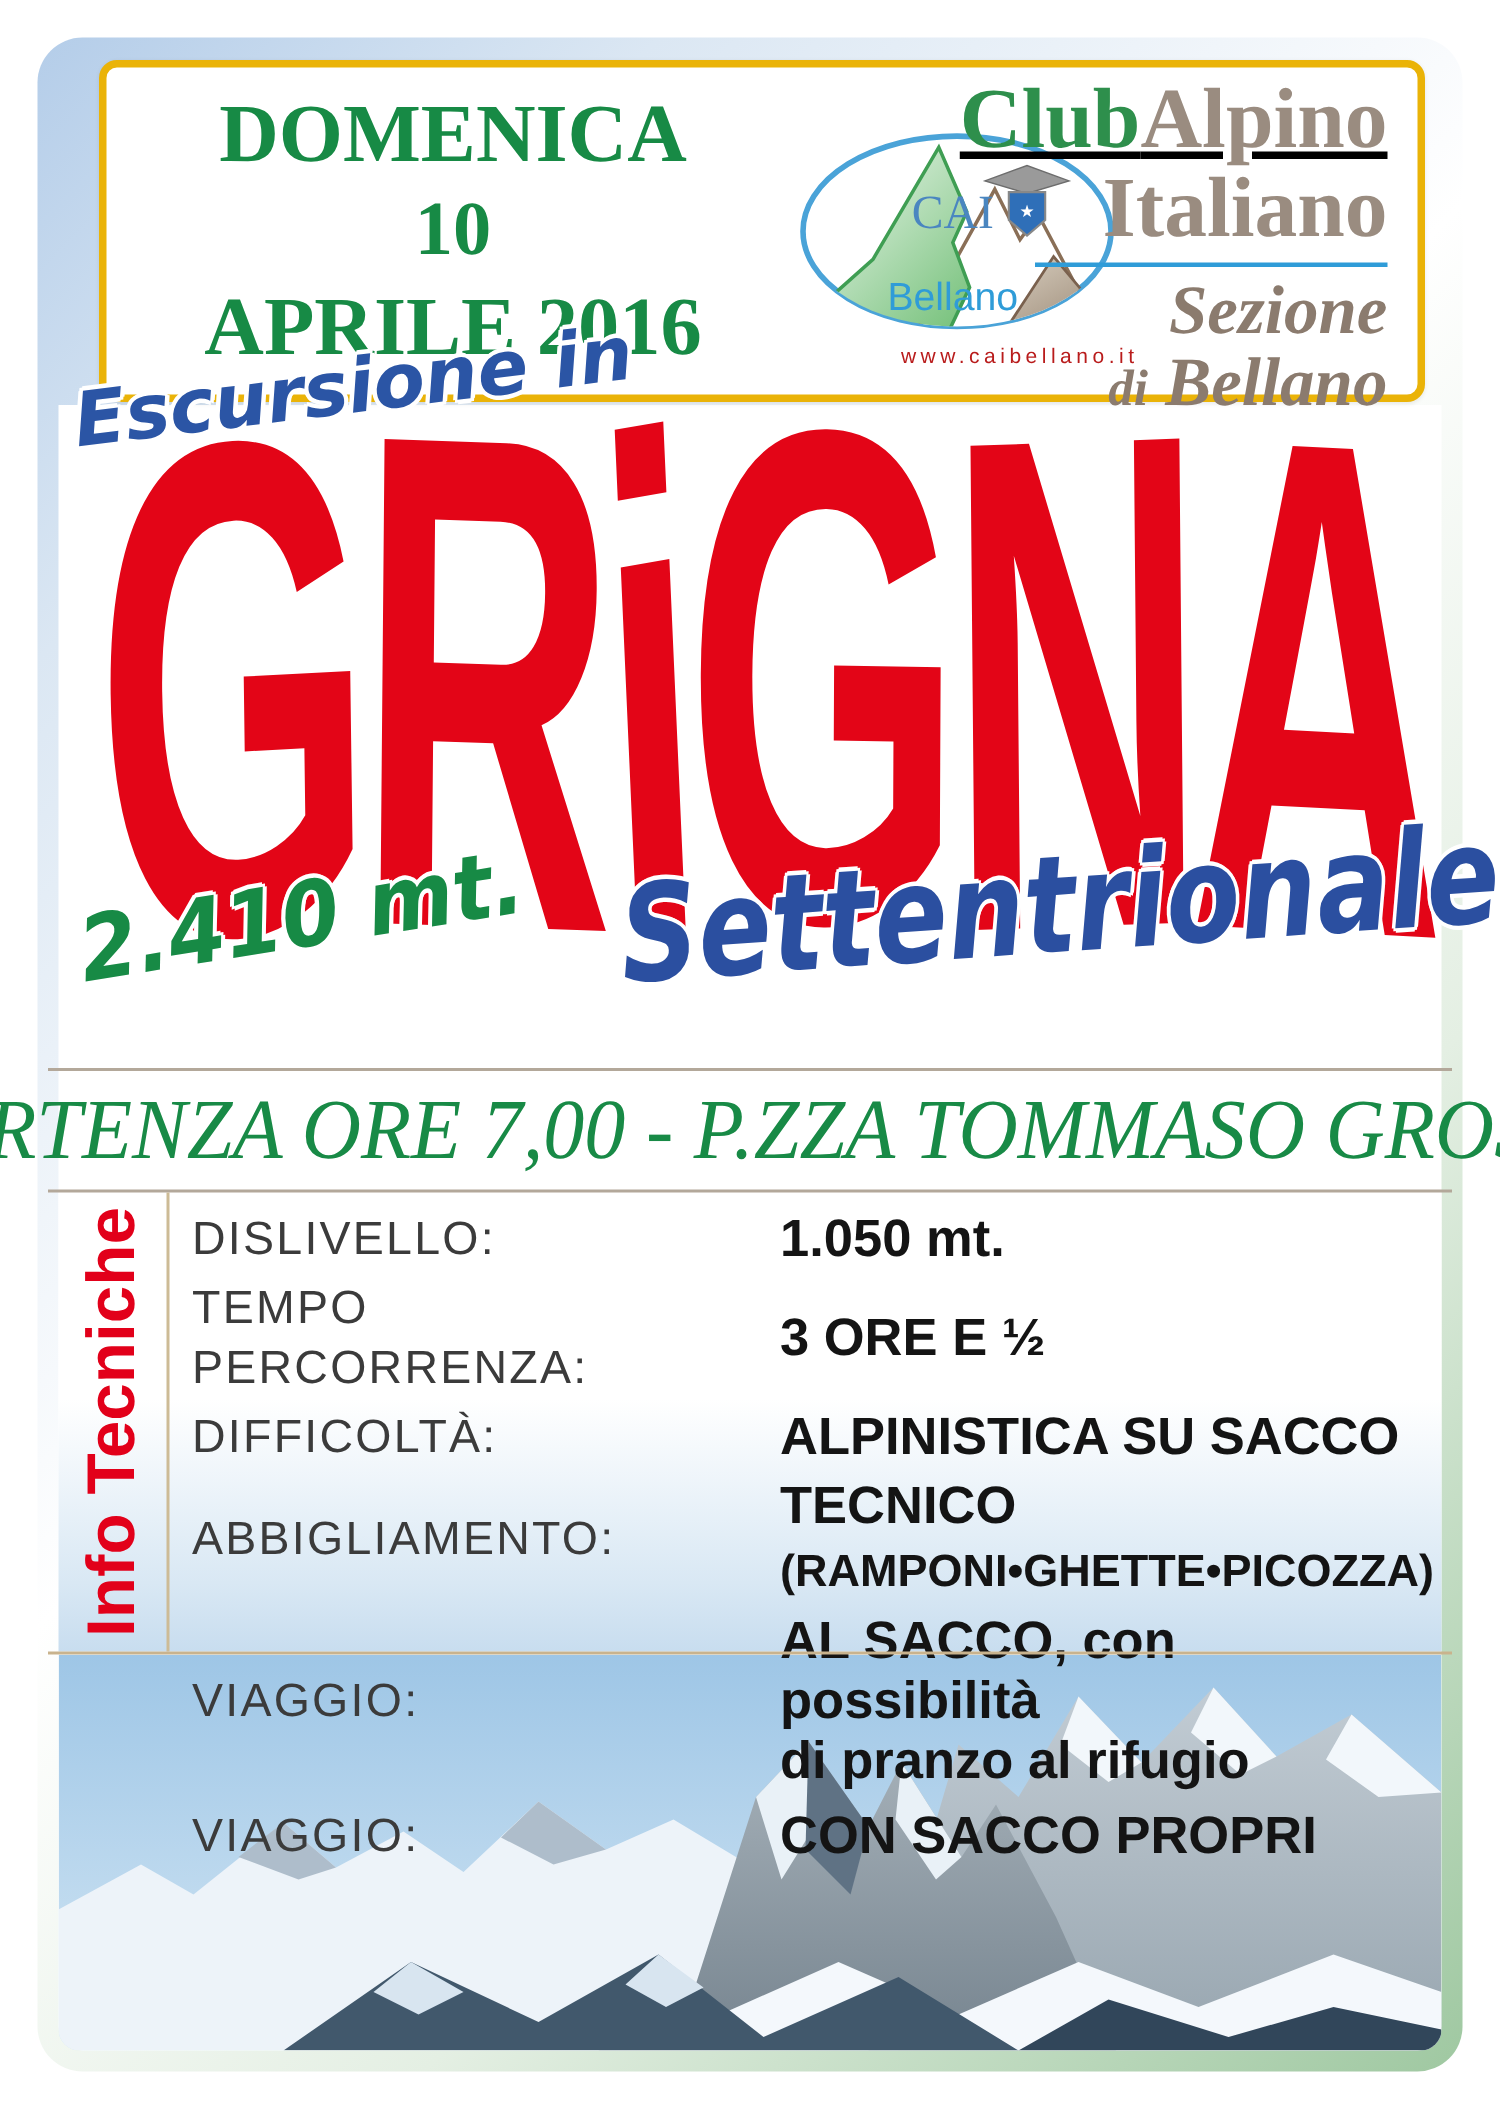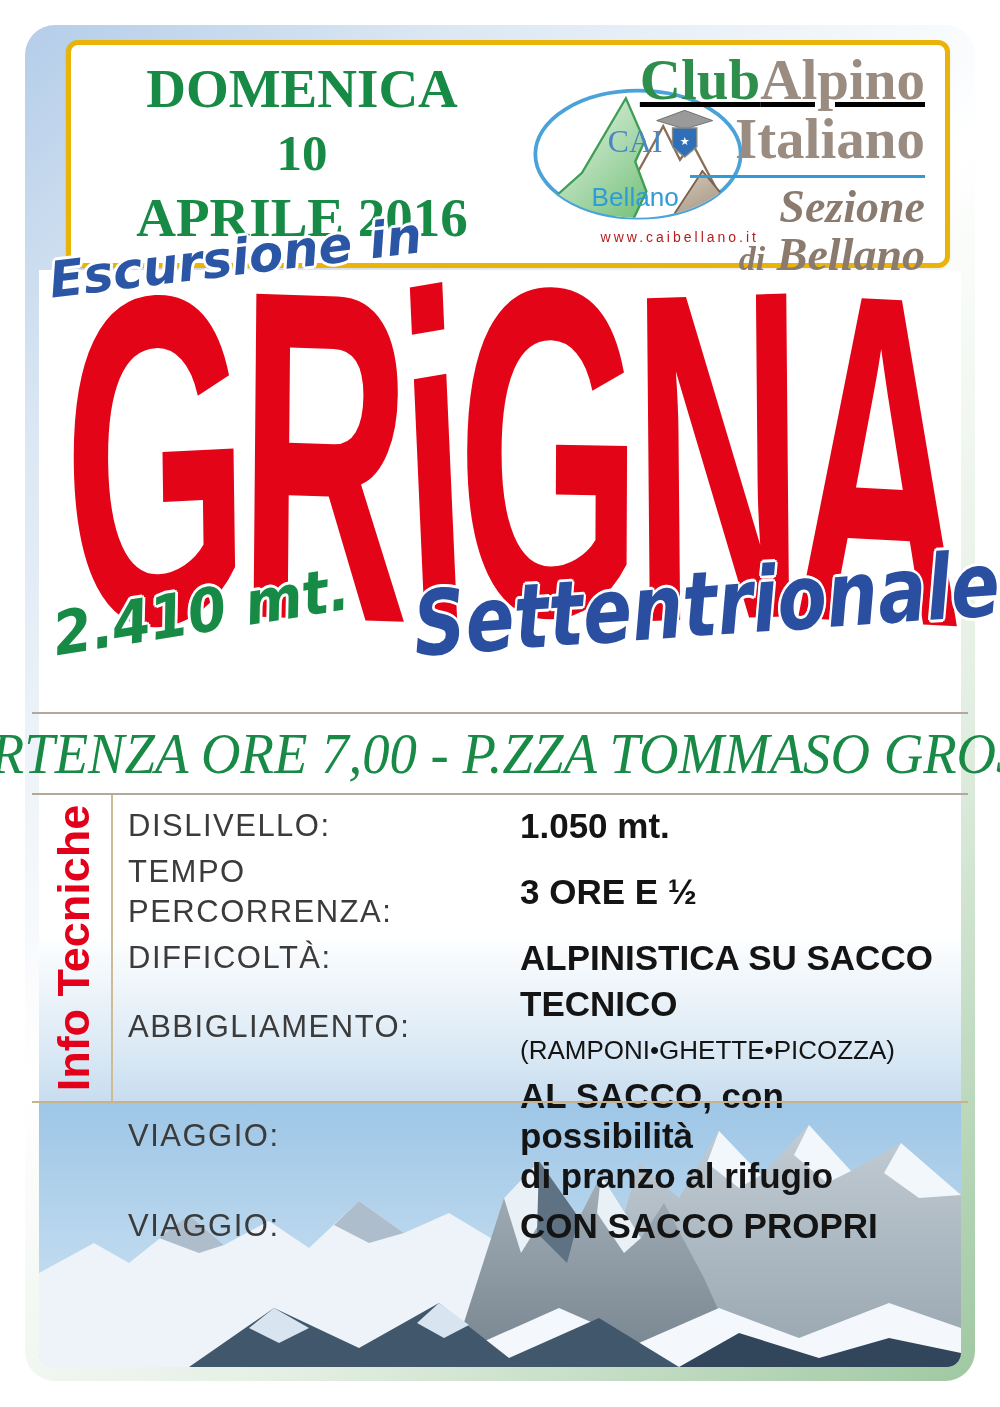--- a/index.html
+++ b/index.html
@@ -74,21 +74,21 @@
   .info-bg{position:absolute;left:39px;top:795px;width:922px;height:306px;z-index:3;
            background:linear-gradient(#ffffff 0%,#ffffff 45%,#d9e8f4 85%,#c8ddef 100%);}
   .info-side{position:absolute;left:38px;top:795px;width:72px;height:306px;z-index:7;
              display:flex;align-items:center;justify-content:center;}
   .info-side span{transform:rotate(-90deg);white-space:nowrap;color:#e2001a;
                   font-weight:bold;font-size:45px;letter-spacing:0px;}
   .info-rows{position:absolute;left:128px;top:806px;width:830px;z-index:7;}
   .info-row{display:flex;align-items:center;margin-bottom:6px;}
   .info-label{flex:0 0 392px;font-size:31px;letter-spacing:1.5px;color:#3b3b3b;line-height:40px;}
   .info-value{font-weight:bold;font-size:35px;color:#141414;line-height:40px;}
-  .info-value-small{font-weight:normal;font-size:26px;color:#141414;}
+  .info-value-small{font-weight:bold;font-size:30px;color:#141414;}
   .info-value2{display:block;}
   .row-gap{margin-top:10px;}
 
   
   .photo{position:absolute;left:39px;top:1103px;width:922px;height:264px;z-index:5;
          border-bottom-left-radius:14px;border-bottom-right-radius:14px;overflow:hidden;}
 </style>
 </head>
 <body>
 

